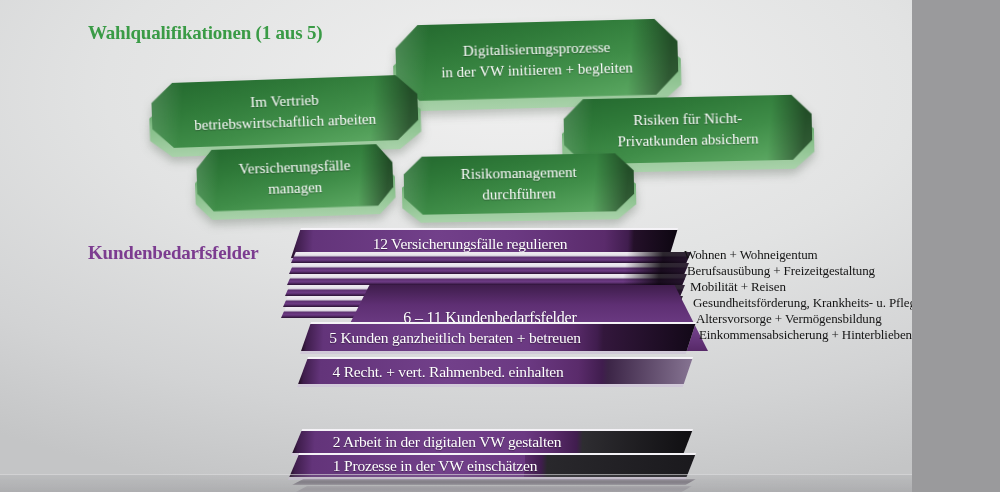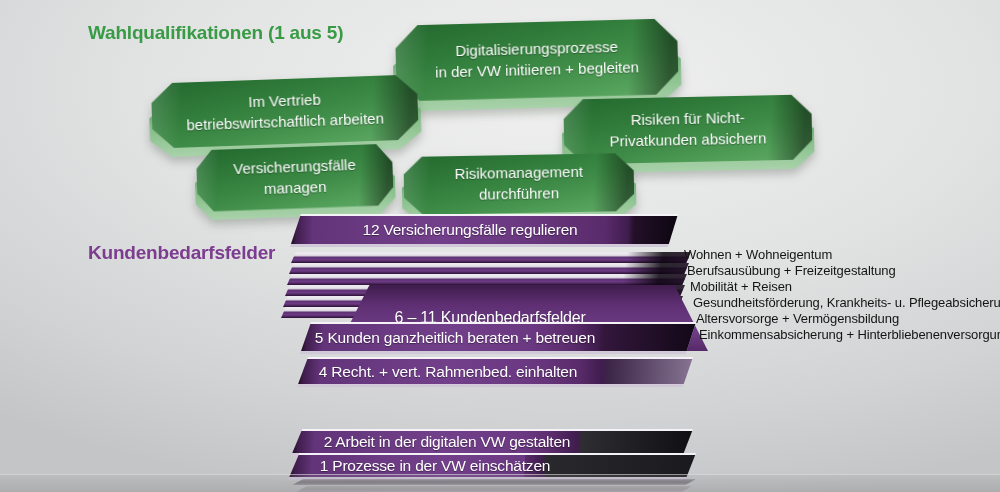--- a/index.html
+++ b/index.html
@@ -1,18 +1,18 @@
 <!DOCTYPE html>
 <html><head>
 <meta charset="utf-8">
 <style>
   html,body{margin:0;padding:0;background:#9a9a9c;}
   #canvas{
-    position:relative;width:1000px;height:492px;overflow:hidden;
-    font-family:Liberation Sans, sans-serif;
+    position:relative;width:912px;height:492px;overflow:hidden;
+    font-family:Liberation Serif, serif;
     background:
       radial-gradient(ellipse 900px 420px at 56% 18%, #f0f0f0 0%, #e2e3e3 45%, #d2d3d4 78%, #c4c5c6 100%);
   }
   
   .heading{position:absolute;font-weight:bold;font-size:19px;letter-spacing:-0.2px;white-space:nowrap;}
   .h-green{left:88px;top:22px;color:#3a9b46;}
   .h-purple{left:88px;top:242px;color:#7c3c90;}
 
   
   .gplate{position:absolute;filter:drop-shadow(0 5px 5px rgba(50,70,50,.28));}
@@ -48,21 +48,21 @@
     background:
       linear-gradient(92deg,
         #150911 0%, #3f1d4c 1.8%, #63347a 6%, #72408a 38%, #6b3982 58%,
         #5a2b6b calc(var(--cut) - 6%), #401d4e var(--cut),
         var(--sideA) calc(var(--cut) + 1.5%), var(--sideB) 100%);
     display:flex;align-items:center;justify-content:center;
     color:#fff;font-size:15.5px;letter-spacing:-0.2px;white-space:nowrap;
     text-shadow:0 1px 1px rgba(0,0,0,.4);
     padding-right:var(--pr,0px);
   }
-  .l12{left:290px;top:214px;width:388px;height:33px;--cut:87%;--sideA:#241029;--sideB:#0c0610;--pr:28px;}
+  .l12{left:290px;top:228px;width:388px;height:33px;--cut:87%;--sideA:#241029;--sideB:#0c0610;--pr:28px;}
   .l5 {left:300px;top:322px;width:396px;height:32px;--cut:75%;--sideA:#33173c;--sideB:#120817;--pr:86px;}
   .l4 {left:297px;top:357px;width:396px;height:30px;--cut:77%;--sideA:#3c2547;--sideB:#877593;--pr:94px;}
   .l3 {left:294px;top:390px;width:399px;height:28px;--cut:79%;--sideA:#8a7d95;--sideB:#b3a8c0;--pr:100px;}
   .l2 {left:291px;top:421px;width:402px;height:27px;margin-top:8px;--cut:71%;--sideA:#2e2d31;--sideB:#0f0e11;--pr:90px;}
   .l1 {left:288px;top:453px;width:408px;height:27px;--cut:62%;--sideA:#29282c;--sideB:#1a191d;--pr:114px;}
 
   
   .strips{position:absolute;left:291px;top:252px;width:400px;height:67px;}
   .strip{
     position:relative;height:11px;

